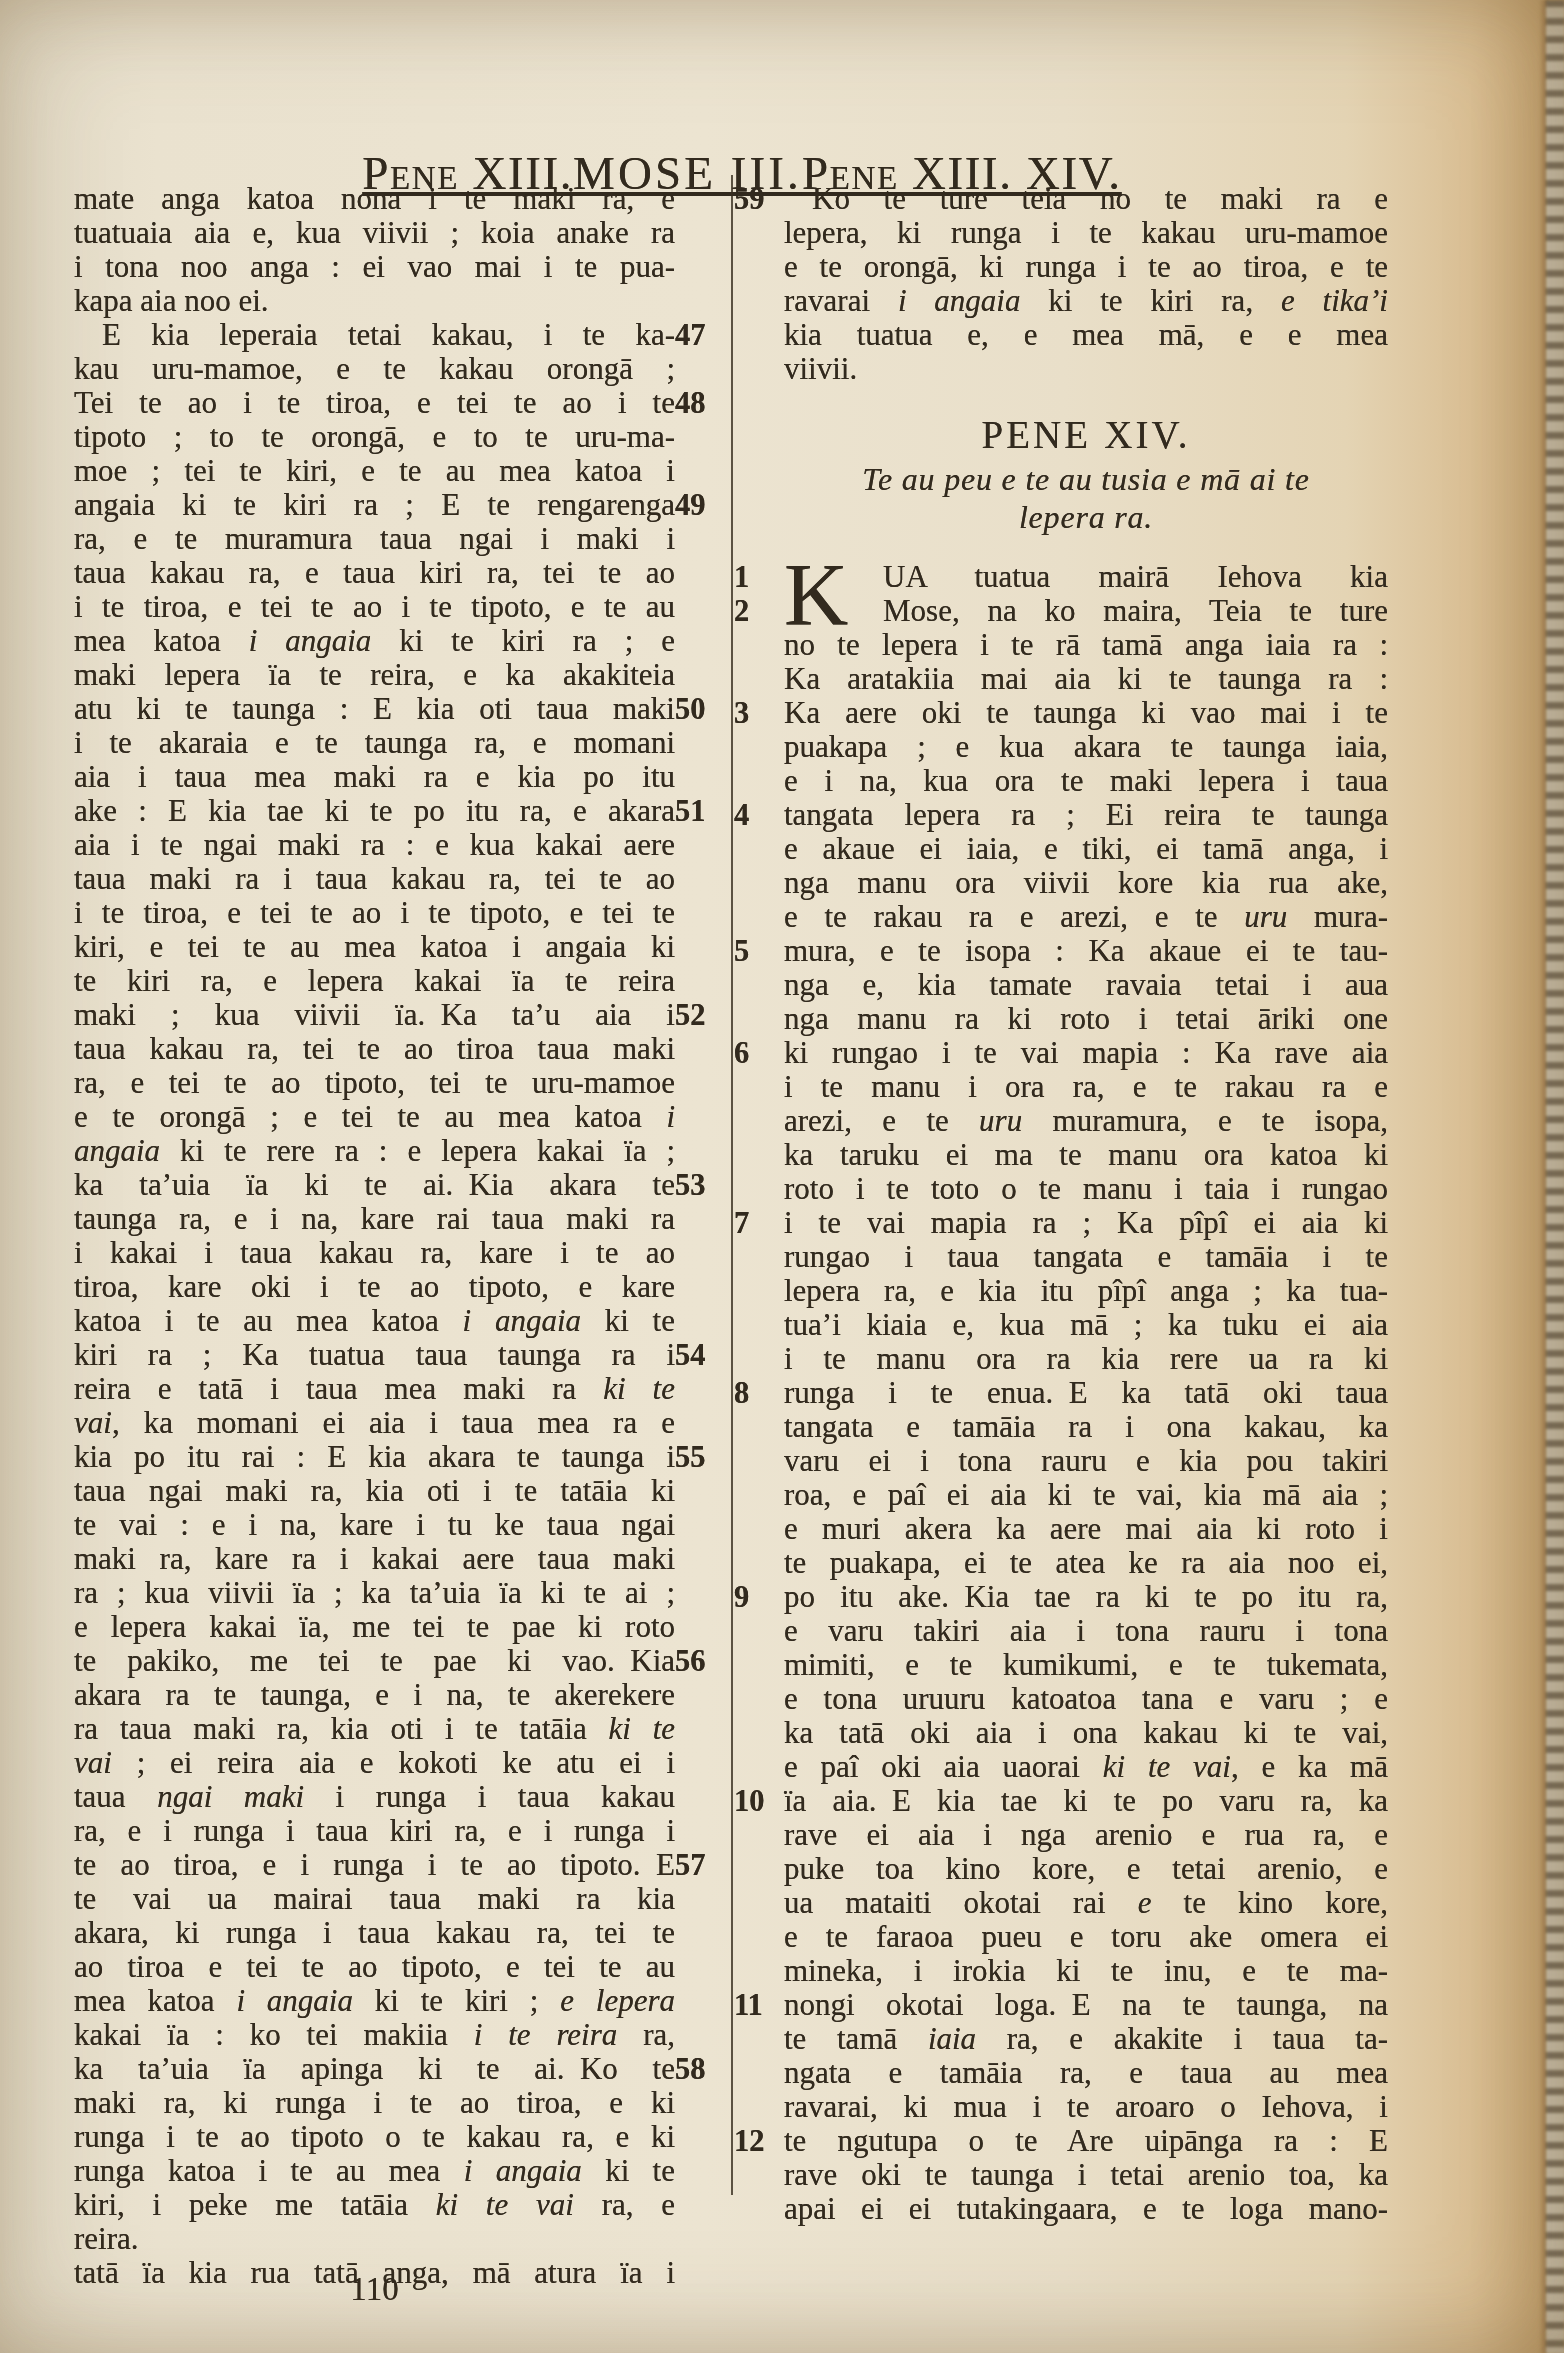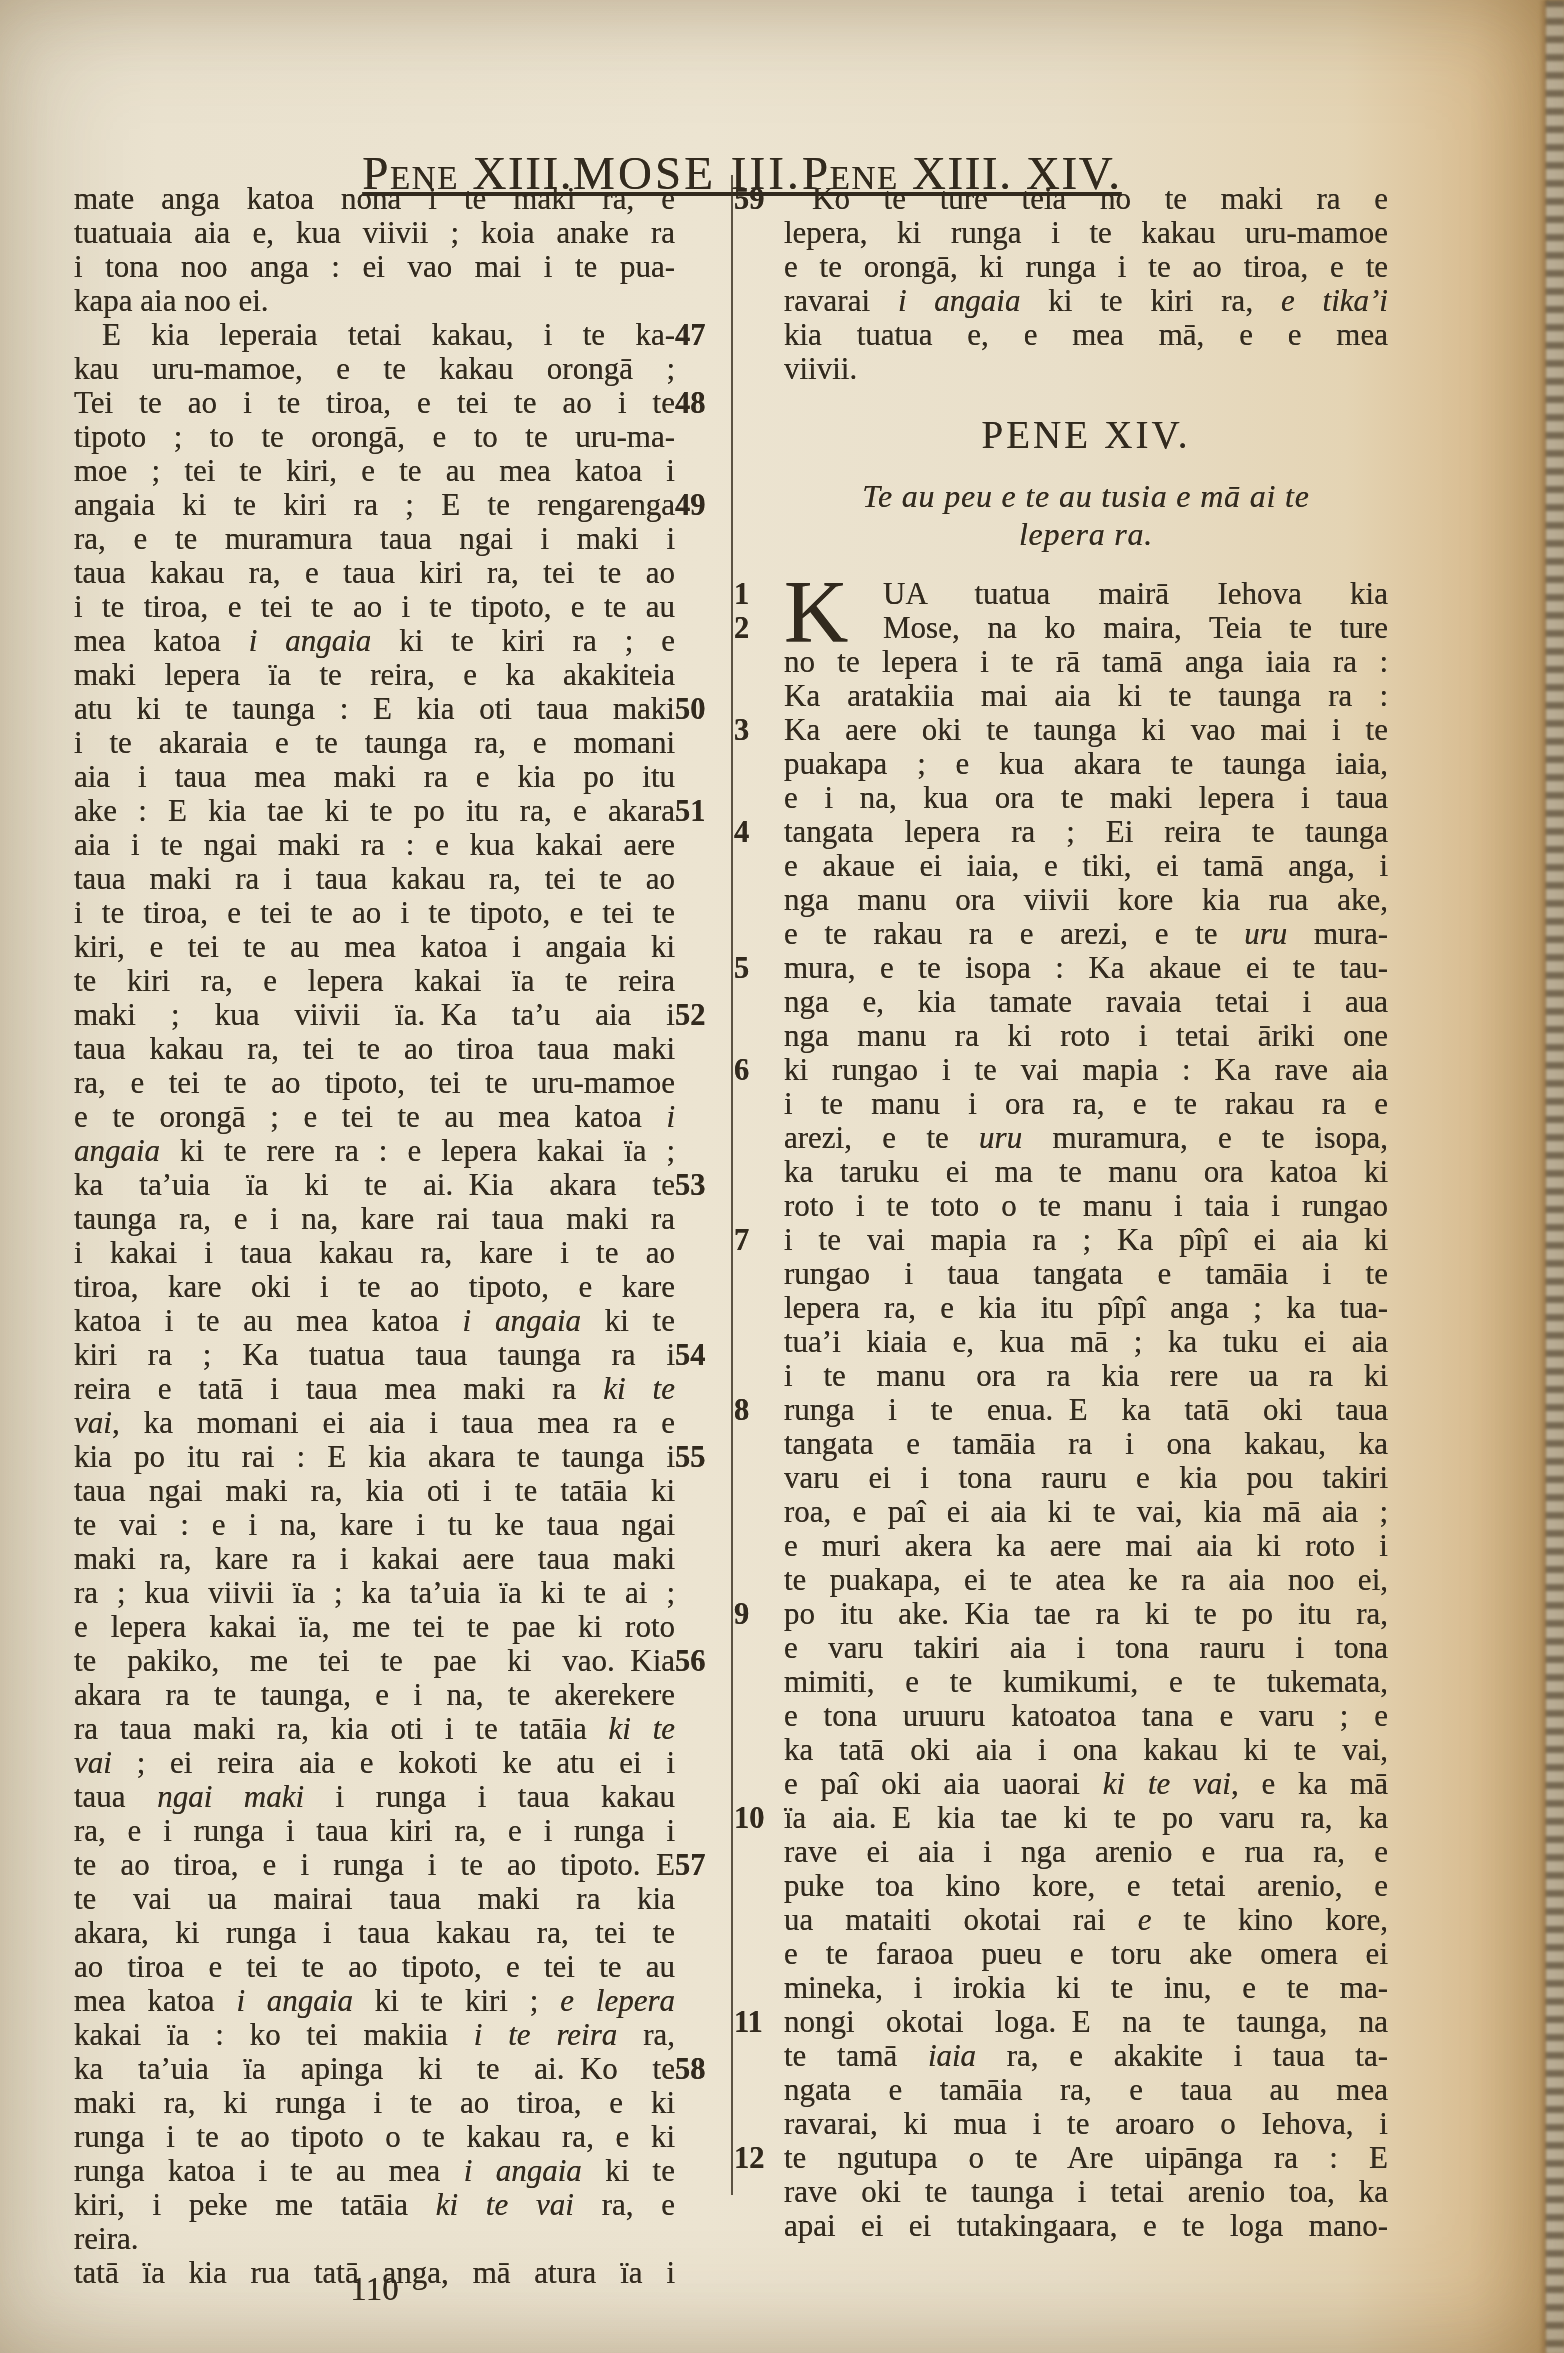--- a/index.html
+++ b/index.html
@@ -28,21 +28,21 @@
   .line{position:relative;height:34px;line-height:34px;width:100%;box-sizing:border-box;
     text-align:justify;text-align-last:justify;}
   .line.end{text-align-last:left;}
   .line.indent{text-indent:28px;}
   .line.pad{padding-left:99px;}
   .vnum{position:absolute;top:0;width:55px;line-height:34px;text-align:center;text-indent:0;font-size:30.5px;font-weight:bold;}
   .col-left .vnum{right:-55px;}
   .col-right .vnum{left:-50px;}
   .dropcap{position:absolute;left:0;top:2.3px;font-size:89px;line-height:64px;text-indent:0;}
   .line.heading{font-size:39px;letter-spacing:3.1px;height:auto;line-height:42px;
-    text-align:center;text-align-last:center;margin-top:28px;margin-bottom:21px;}
+    text-align:center;text-align-last:center;margin-top:28px;margin-bottom:4px;}
   .line.subtitle,.line.subtitle-end{font-style:italic;font-size:32px;height:38px;line-height:38px;
     text-align:center;text-align-last:center;letter-spacing:0.8px;}
   .line.subtitle-end{margin-bottom:23.5px;}
   .divider{position:absolute;left:731px;top:175px;width:2.3px;height:2020px;background:rgba(55,45,30,.8);}
   .page-number{position:absolute;left:74px;width:601px;top:2271px;text-align:center;font-size:33px;
     text-shadow:0 0 0.5px rgba(50,42,30,.9);}
 </style>
 <title>MOSE III.</title></head>
 <body>
 

